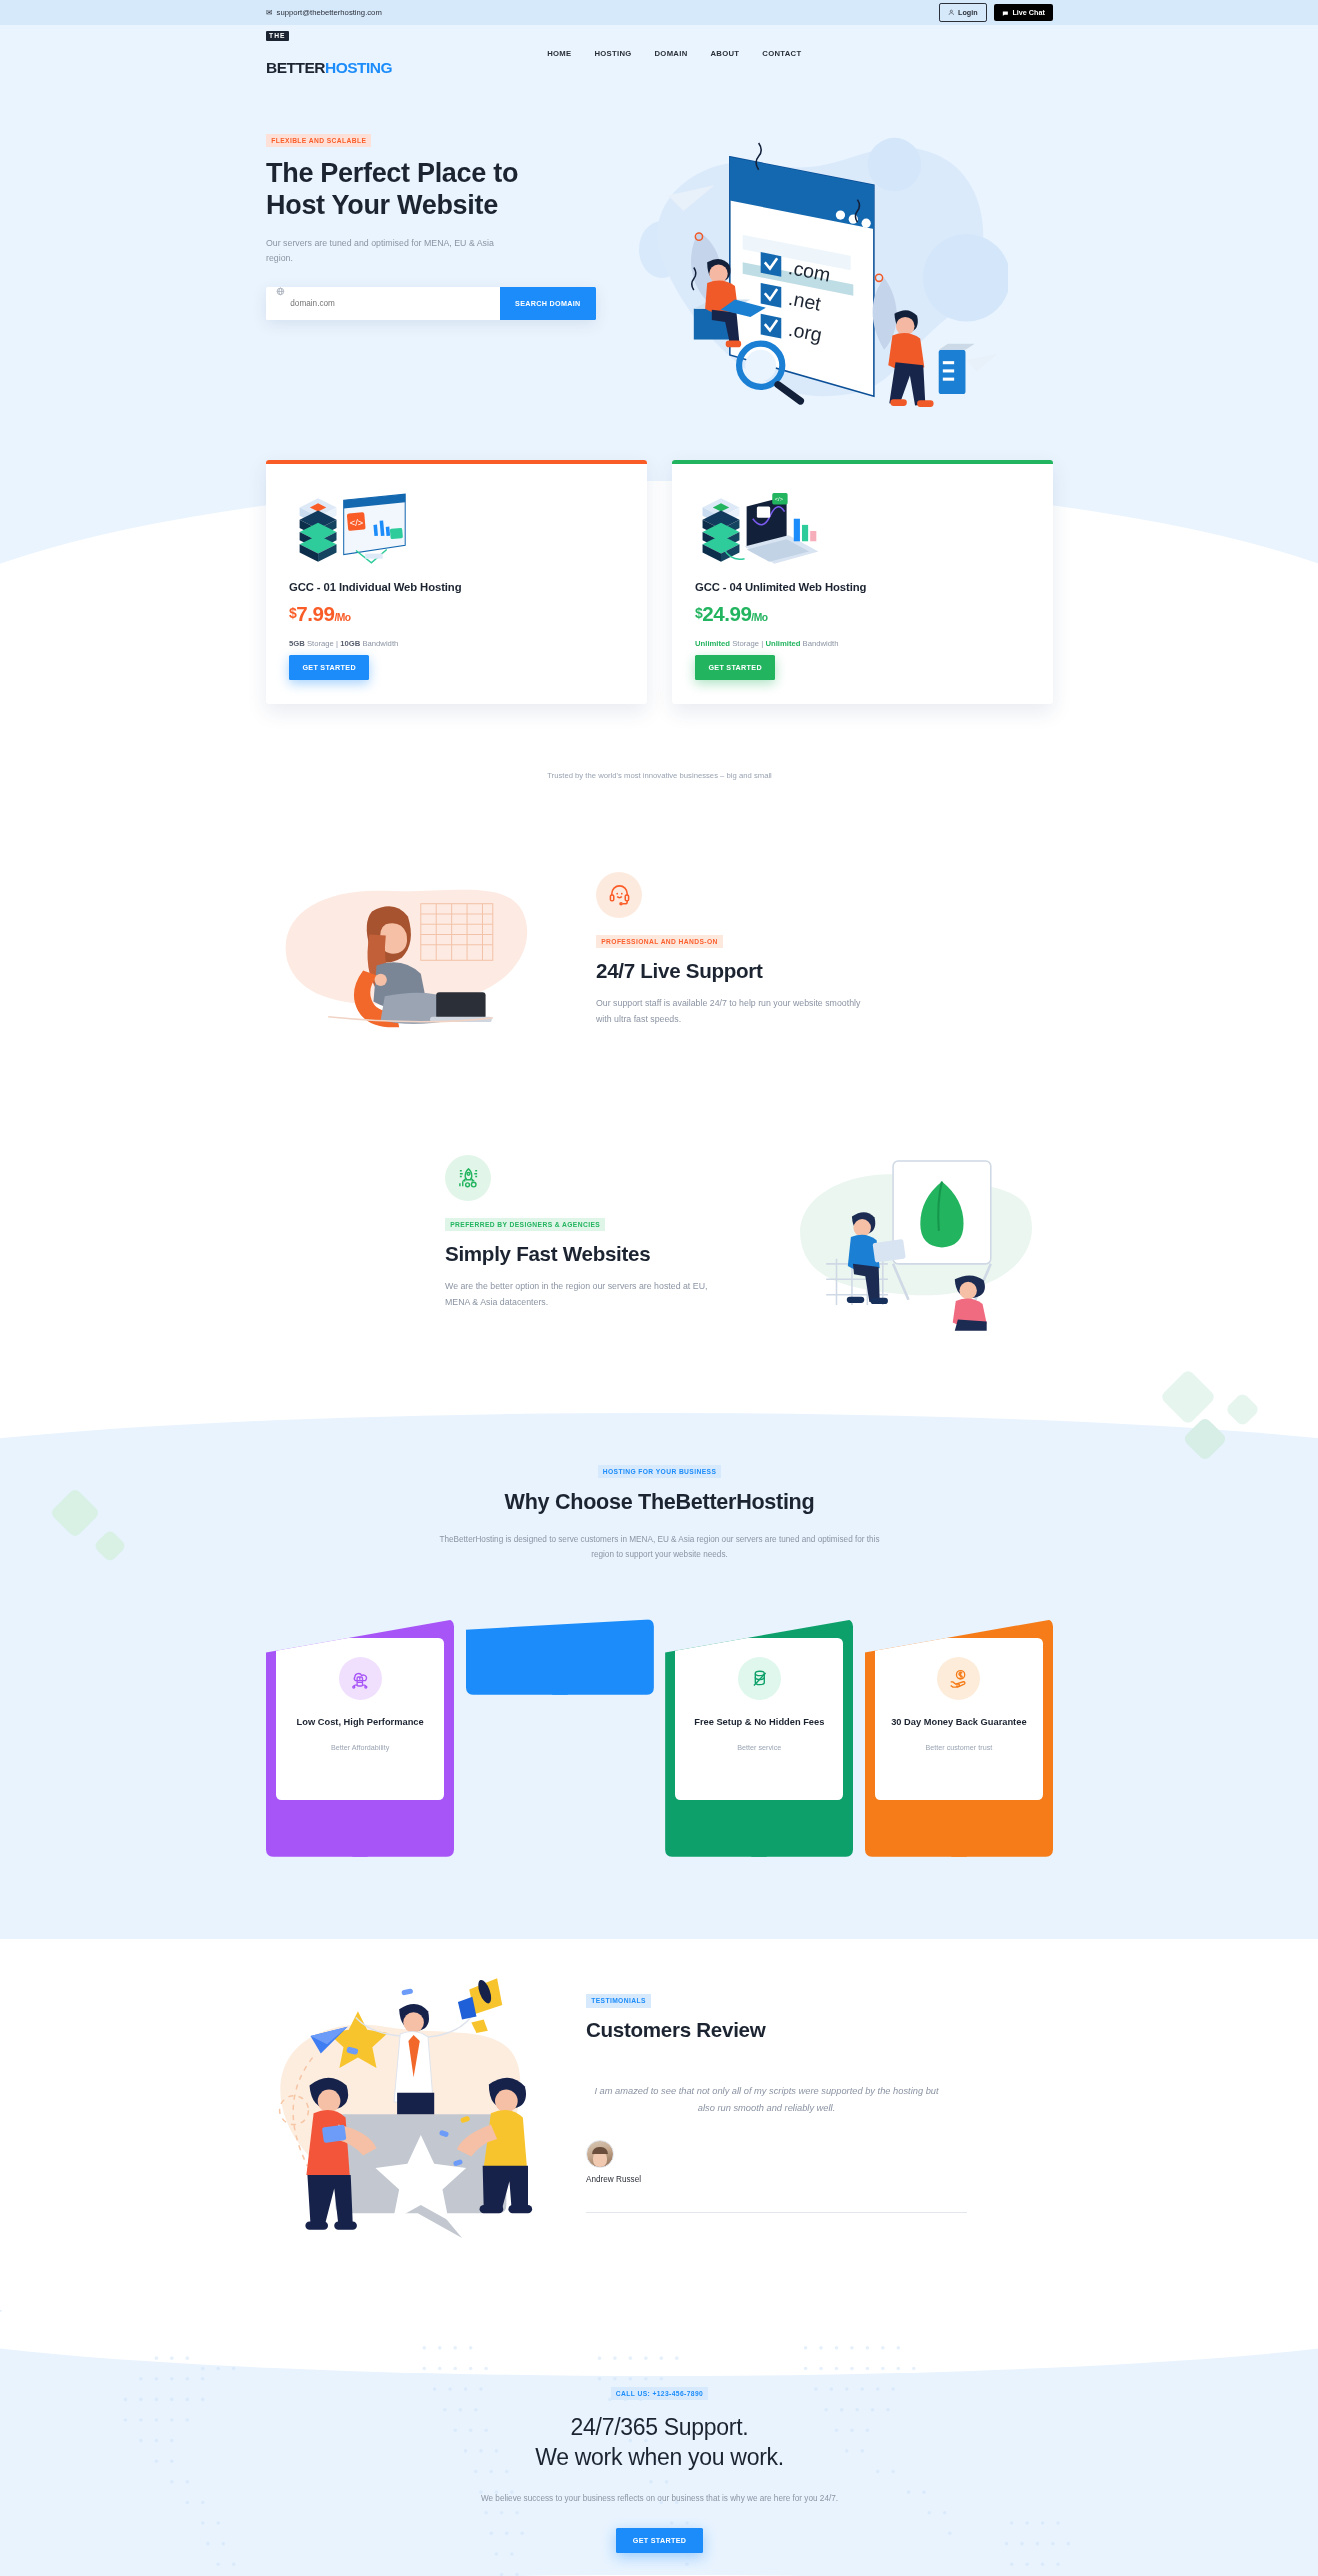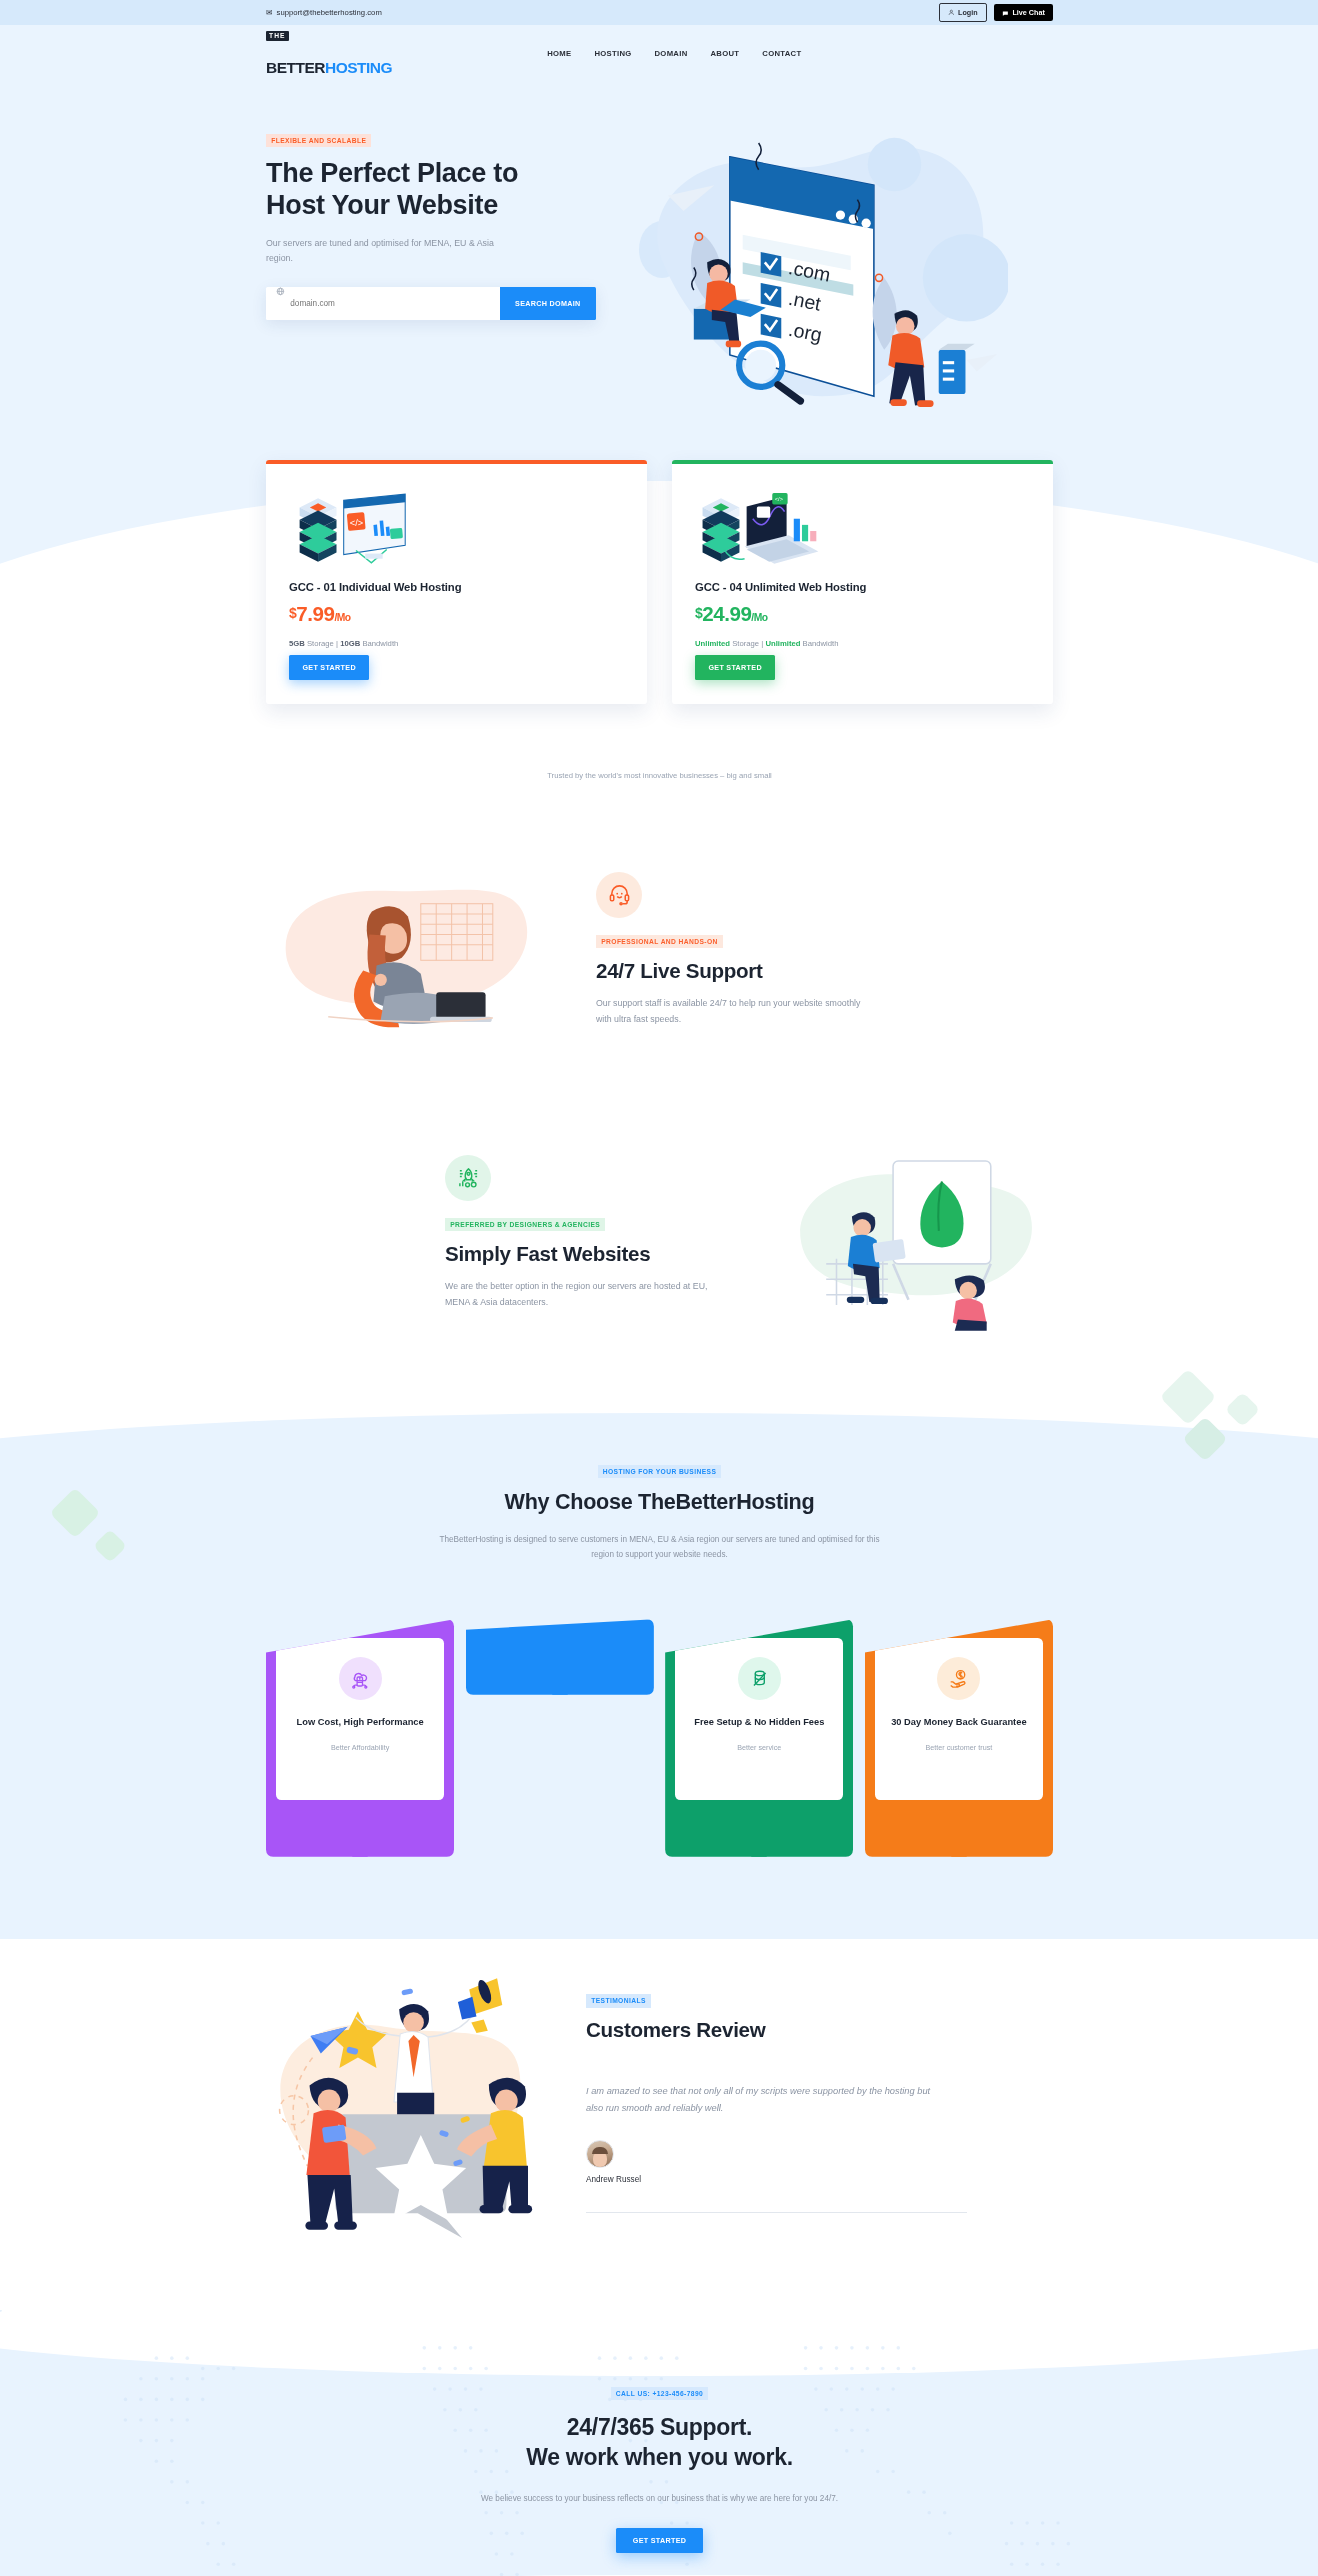--- a/index.html
+++ b/index.html
@@ -227,21 +227,21 @@
     display: flex; align-items: center; justify-content: center;
   }
   .c4 h4 { font-size: 9.3px; font-weight: 800; color: #1c2431; line-height: 1.45; }
   .c4 .sub { margin-top: 13.4px; font-size: 7.2px; color: #9aa4b3; }
 
   
   .testi { display: flex; align-items: center; gap: 31px; padding: 31px 266px 72px 266px; position: relative; }
   .testi-art { width: 289px; height: 268px; flex: none; position: relative; }
   .testi-txt { flex: 1; }
   .testi-txt h2 { font-size: 20.6px; font-weight: 800; color: #1c2431; margin-top: 10.3px; letter-spacing: -0.3px; }
-  .quote { margin-top: 41px; font-size: 9.3px; font-style: italic; line-height: 1.85; color: #8b94a3; max-width: 361px; }
+  .quote { margin-top: 41px; font-size: 9.3px; font-style: italic; line-height: 1.85; color: #8b94a3; max-width: 361px; text-align: center; }
   .author { display: flex; align-items: center; gap: 0; flex-direction: column; align-items: flex-start; margin-top: 23px; }
   .avatar {
     width: 28px; height: 28px; border-radius: 50%;
     background: linear-gradient(160deg,#d8c9b8 0%,#c6a98f 45%,#8a6a52 100%);
     overflow: hidden; position: relative;
     border: 0.5px solid #e4e8ee;
   }
   .avatar::after {
     content: ""; position: absolute; left: 50%; top: 38%;
     width: 13.4px; height: 15.5px; margin-left: -6.7px;
@@ -260,21 +260,21 @@
   .cta-top-curve {
     position: absolute; left: -12%; right: -12%; top: -0.5px; height: 67px;
     background: #ffffff; border-radius: 0 0 50% 50% / 0 0 100% 100%;
   }
   .cta-bot-curve {
     position: absolute; left: -12%; right: -12%; bottom: -0.5px; height: 67px;
     background: #ffffff; border-radius: 50% 50% 0 0 / 100% 100% 0 0;
   }
   .cta-inner { position: relative; z-index: 3; text-align: center; }
   .cta-inner h2 {
-    font-size: 23px; font-weight: 700; color: #1c2431;
+    font-size: 23px; font-weight: 400; color: #1c2431;
     margin-top: 13.4px; line-height: 1.3; letter-spacing: -0.3px;
   }
   .cta-lead { margin-top: 20.6px; font-size: 8.2px; color: #8b94a3; }
   .cta-btn {
     margin-top: 25px; background: #1b8cf9; border: none; border-radius: 1.5px;
     color: #fff; font-size: 7.2px; font-weight: 700; letter-spacing: 0.3px;
     padding: 8.2px 16.5px; cursor: pointer;
     box-shadow: 0 4.1px 13.4px rgba(27,140,249,.38);
   }
   .dotmap { position: absolute; inset: 0; opacity: .5; z-index: 1; }

